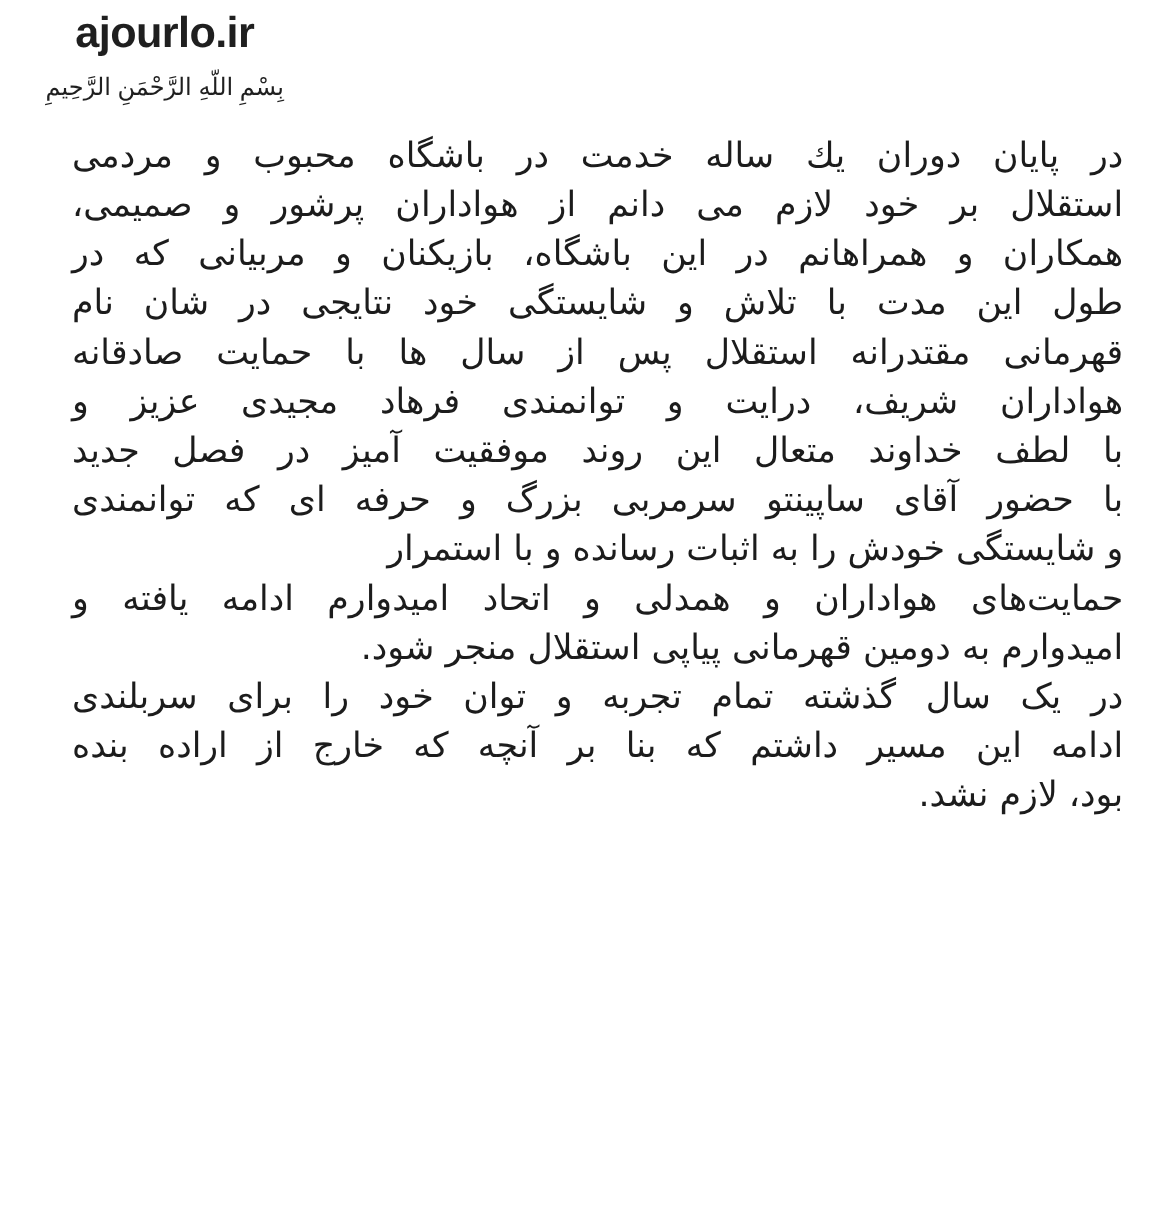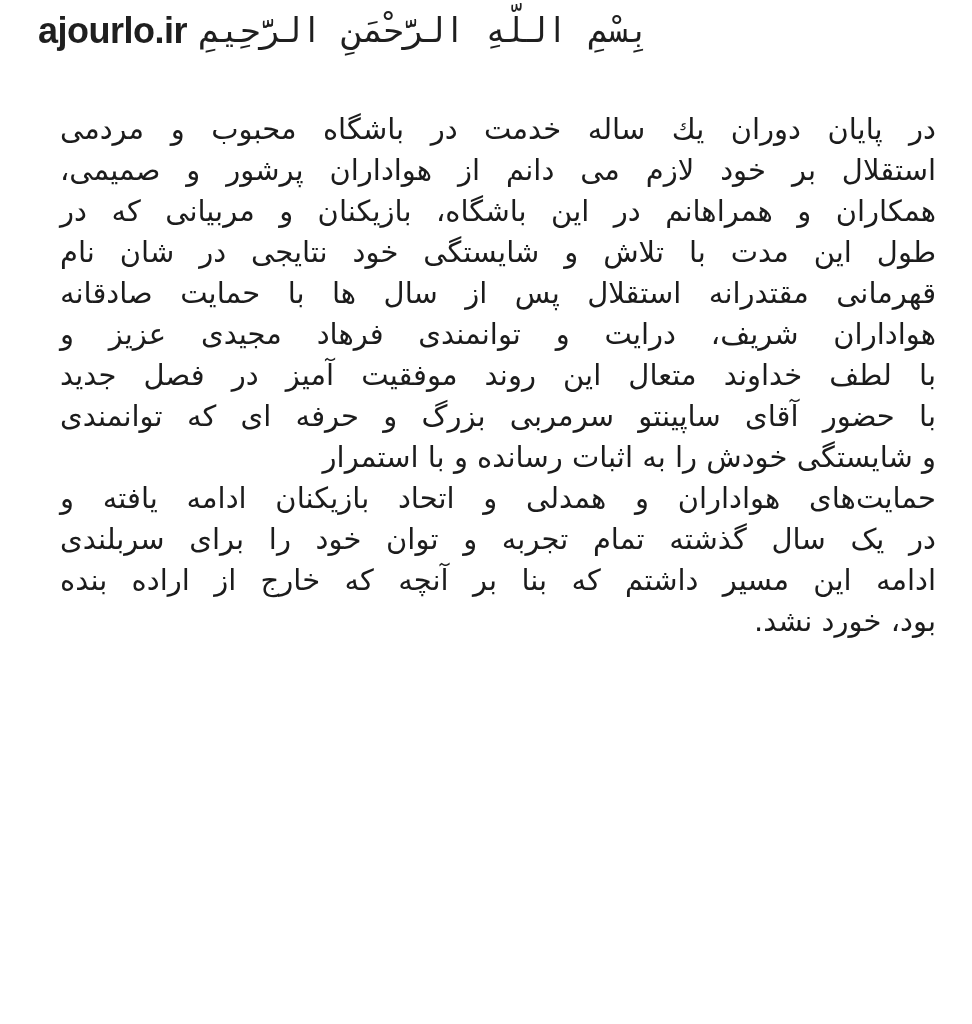--- a/index.html
+++ b/index.html
@@ -14,34 +14,35 @@
       position: relative;
       color: #1a1a1a;
       font-family: "DejaVu Sans", "Liberation Sans", sans-serif;
     }
     .header {
       position: absolute;
       top: 6px;
       left: 38px;
       height: 50px;
       display: flex;
+      flex-direction: column;
       align-items: center;
       gap: 12px;
       direction: ltr;
     }
     .site-name {
       font-family: "Liberation Sans", "DejaVu Sans", sans-serif;
       font-weight: bold;
       font-size: 36px;
       letter-spacing: -0.5px;
       color: #1f1f1f;
     }
     .bismillah {
-      font-family: Liberation Mono, monospace;
-      font-size: 34px;
+      font-family: Liberation Sans, sans-serif;
+      font-size: 20px;
       direction: rtl;
       color: #1f1f1f;
     }
     .letter {
       position: absolute;
       top: 109px;
       left: 60px;
       right: 36px;
       direction: rtl;
       text-align: right;
@@ -79,21 +80,22 @@
 
   <div>
     <span class="line">قهرمانی مقتدرانه استقلال پس از سال ها با حمایت صادقانه</span>
     <span class="line">هواداران شریف، درایت و توانمندی فرهاد مجیدی عزیز و</span>
   </div>
 
   <div>
     <span class="line">با لطف خداوند متعال این روند موفقیت آمیز در فصل جدید</span>
     <span class="line">با حضور آقای ساپینتو سرمربی بزرگ و حرفه ای که توانمندی</span>
     <span class="line last">و شایستگی خودش را به اثبات رسانده و با استمرار</span>
-    <span class="line">حمایت‌های هواداران و همدلی و اتحاد بازیکنان ادامه یافته و</span>
+    <span class="line">حمایت‌های هواداران و همدلی و اتحاد امیدوارم ادامه یافته و</span>
+    <span class="line last">امیدوارم به دومین قهرمانی پیاپی استقلال منجر شود.</span>
   </div>
 
   <div>
     <span class="line">در یک سال گذشته تمام تجربه و توان خود را برای سربلندی</span>
     <span class="line">ادامه این مسیر داشتم که بنا بر آنچه که خارج از اراده بنده</span>
-    <span class="line last">بود، خورد نشد.</span>
+    <span class="line last">بود، لازم نشد.</span>
   </div>
 </div>
 
 </body></html>

